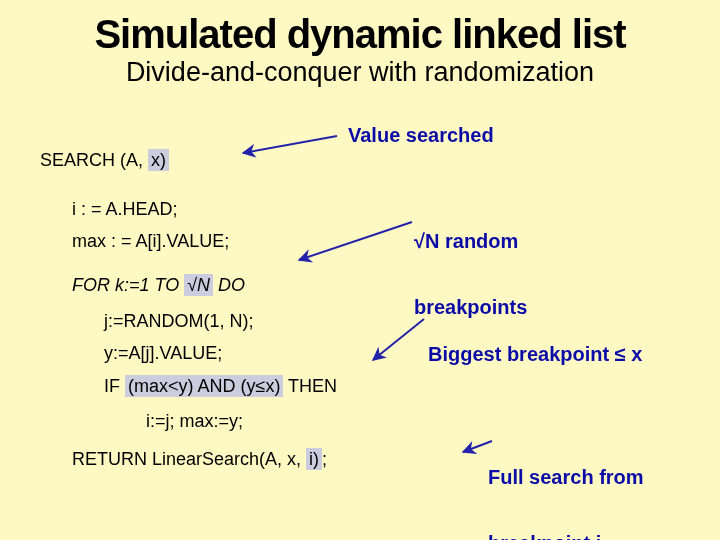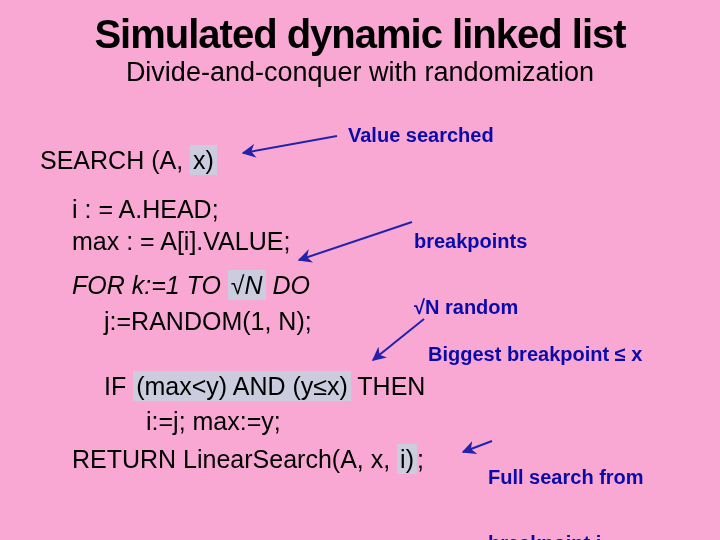--- a/index.html
+++ b/index.html
@@ -1,29 +1,29 @@
 <!DOCTYPE html>
 <html><head>
 <meta charset="utf-8">
 <style>
   html,body { margin:0; padding:0; background:#ffffff; }
   .stage {
-    position:relative; width:720px; height:540px; background:#f9a8d4;
+    position:relative; width:720px; height:540px; background:#fef9c3;
     font-family:"Liberation Sans", sans-serif; overflow:hidden; color:#000;
   }
   .title {
     position:absolute; top:12px; left:0; width:720px; text-align:center;
     font-size:40px; font-weight:bold; letter-spacing:-1px; color:#000000;
   }
   .subtitle {
     position:absolute; top:57px; left:0; width:720px; text-align:center;
     font-size:27px; color:#000000;
   }
   .code {
-    position:absolute; white-space:pre; font-size:25px; color:#000000; line-height:30px;
+    position:absolute; white-space:pre; font-size:18px; color:#000000; line-height:30px;
   }
   .l1 { left:40px;  top:145px; }
   .l2 { left:72px;  top:194px; }
   .l3 { left:72px;  top:226px; }
   .l4 { left:72px;  top:270px;font-style:italic; }
   .l5 { left:104px; top:306px; }
   .l6 { left:104px; top:338px; }
   .l7 { left:104px; top:371px; }
   .l8 { left:146px; top:406px;text-align:right; }
   .l9 { left:72px;  top:444px; }
@@ -61,32 +61,33 @@
   </svg>
 
   <div class="code l1"><span>SEARCH (A, </span><span class="hl">x)</span></div>
 
   <div class="code l2">i : = A.HEAD;</div>
   <div class="code l3">max : = A[i].VALUE;</div>
 
   <div class="code l4"><span>FOR k:=1 TO </span><span class="hl">√N</span><span> DO</span></div>
 
   <div class="code l5">j:=RANDOM(1, N);</div>
+  <div class="code l6">y:=A[j].VALUE;</div>
 
   <div class="code l7"><span>IF </span><span class="hl">(max&lt;y) AND (y≤x)</span><span> THEN</span></div>
 
   <div class="code l8">i:=j; max:=y;</div>
 
   <div class="code l9"><span>RETURN LinearSearch(A, x, </span><span class="hl">i)</span><span>;</span></div>
 
   <div class="ann a1">Value searched</div>
 
   <div class="ann a2">
+    <div>√N random</div>
     <div>breakpoints</div>
-    <div>√N random</div>
   </div>
 
   <div class="ann a3">Biggest breakpoint ≤ x</div>
 
   <div class="ann a4">
     <div>Full search from</div>
     <div>breakpoint i</div>
   </div>
 
 </div>

